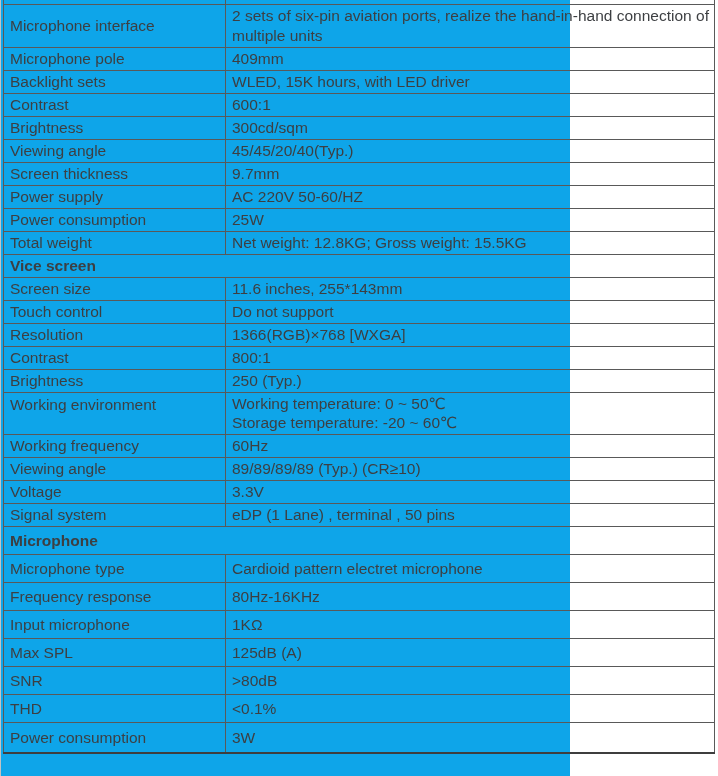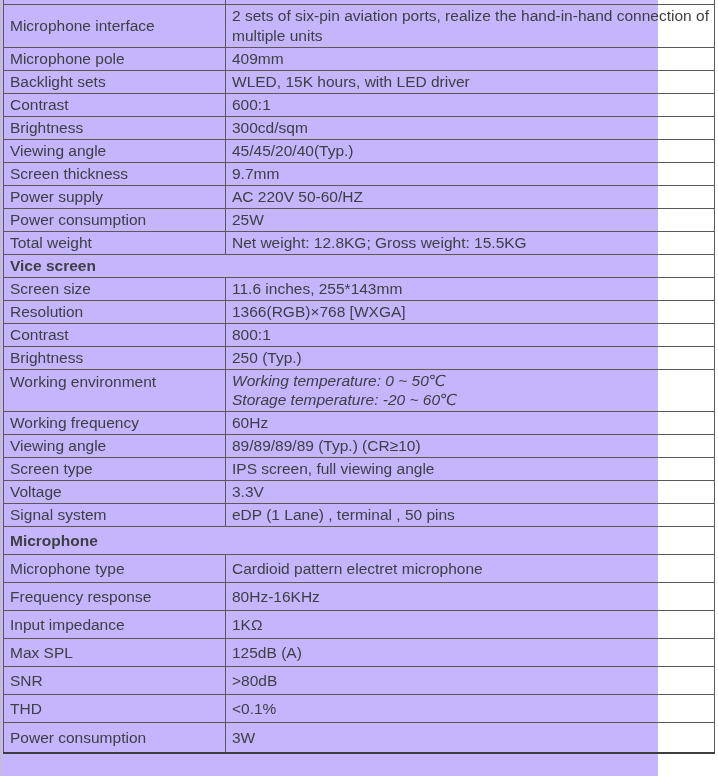--- a/index.html
+++ b/index.html
@@ -6,24 +6,23 @@
     margin: 0;
     padding: 0;
     background: #ffffff;
     width: 718px;
     height: 776px;
     overflow: hidden;
     font-family: "Liberation Sans", "DejaVu Sans", sans-serif;
   }
   .page {
     position: relative;
-    width: 648px;
+    width: 570px;
     height: 776px;
-    background: #c4b5fd;
-    padding-left: 10px;
+    background: #0ea5e9;
   }
   .outer-edge-line {
     position: absolute;
     left: 0;
     top: 0;
     width: 1px;
     height: 776px;
     background: #c2c2c2;
   }
   table.spec-table {
@@ -64,21 +63,21 @@
   td.value.justify {
     text-align: justify;
     margin-top: 43px;
   }
   
   tr.hardlines td.label {
     vertical-align: top;
     padding-top: 2px;
     margin-top: 16px;
   }
-  td .value-line { white-space: nowrap; font-style: italic; }
+  td .value-line { white-space: nowrap; }
 </style>
 </head>
 <body>
 
 <div class="page">
   <div class="outer-edge-line"></div>
   <table class="spec-table">
     <colgroup>
       <col style="width:222px">
       <col>
@@ -129,20 +128,24 @@
           <td class="value">Net weight: 12.8KG; Gross weight: 15.5KG</td>
         </tr>
         <tr class="section sec1">
           <td class="section-title" colspan="2">Vice screen</td>
         </tr>
         <tr class="sec1">
           <td class="label">Screen size</td>
           <td class="value">11.6 inches, 255*143mm</td>
         </tr>
         <tr class="sec1">
+          <td class="label">Touch control</td>
+          <td class="value">Do not support</td>
+        </tr>
+        <tr class="sec1">
           <td class="label">Resolution</td>
           <td class="value">1366(RGB)×768 [WXGA]</td>
         </tr>
         <tr class="sec1">
           <td class="label">Contrast</td>
           <td class="value">800:1</td>
         </tr>
         <tr class="sec1">
           <td class="label">Brightness</td>
           <td class="value">250 (Typ.)</td>
@@ -156,44 +159,40 @@
         </tr>
         <tr class="sec1">
           <td class="label">Working frequency</td>
           <td class="value">60Hz</td>
         </tr>
         <tr class="sec1">
           <td class="label">Viewing angle</td>
           <td class="value">89/89/89/89 (Typ.) (CR≥10)</td>
         </tr>
         <tr class="sec1">
-          <td class="label">Screen type</td>
-          <td class="value">IPS screen, full viewing angle</td>
-        </tr>
-        <tr class="sec1">
           <td class="label">Voltage</td>
           <td class="value">3.3V</td>
         </tr>
         <tr class="sec1">
           <td class="label">Signal system</td>
           <td class="value">eDP (1 Lane) , terminal , 50 pins</td>
         </tr>
         <tr class="section sec2">
           <td class="section-title" colspan="2">Microphone</td>
         </tr>
         <tr class="sec2">
           <td class="label">Microphone type</td>
           <td class="value">Cardioid pattern electret microphone</td>
         </tr>
         <tr class="sec2">
           <td class="label">Frequency response</td>
           <td class="value">80Hz-16KHz</td>
         </tr>
         <tr class="sec2">
-          <td class="label">Input impedance</td>
+          <td class="label">Input microphone</td>
           <td class="value">1KΩ</td>
         </tr>
         <tr class="sec2">
           <td class="label">Max SPL</td>
           <td class="value">125dB (A)</td>
         </tr>
         <tr class="sec2">
           <td class="label">SNR</td>
           <td class="value">&gt;80dB</td>
         </tr>

